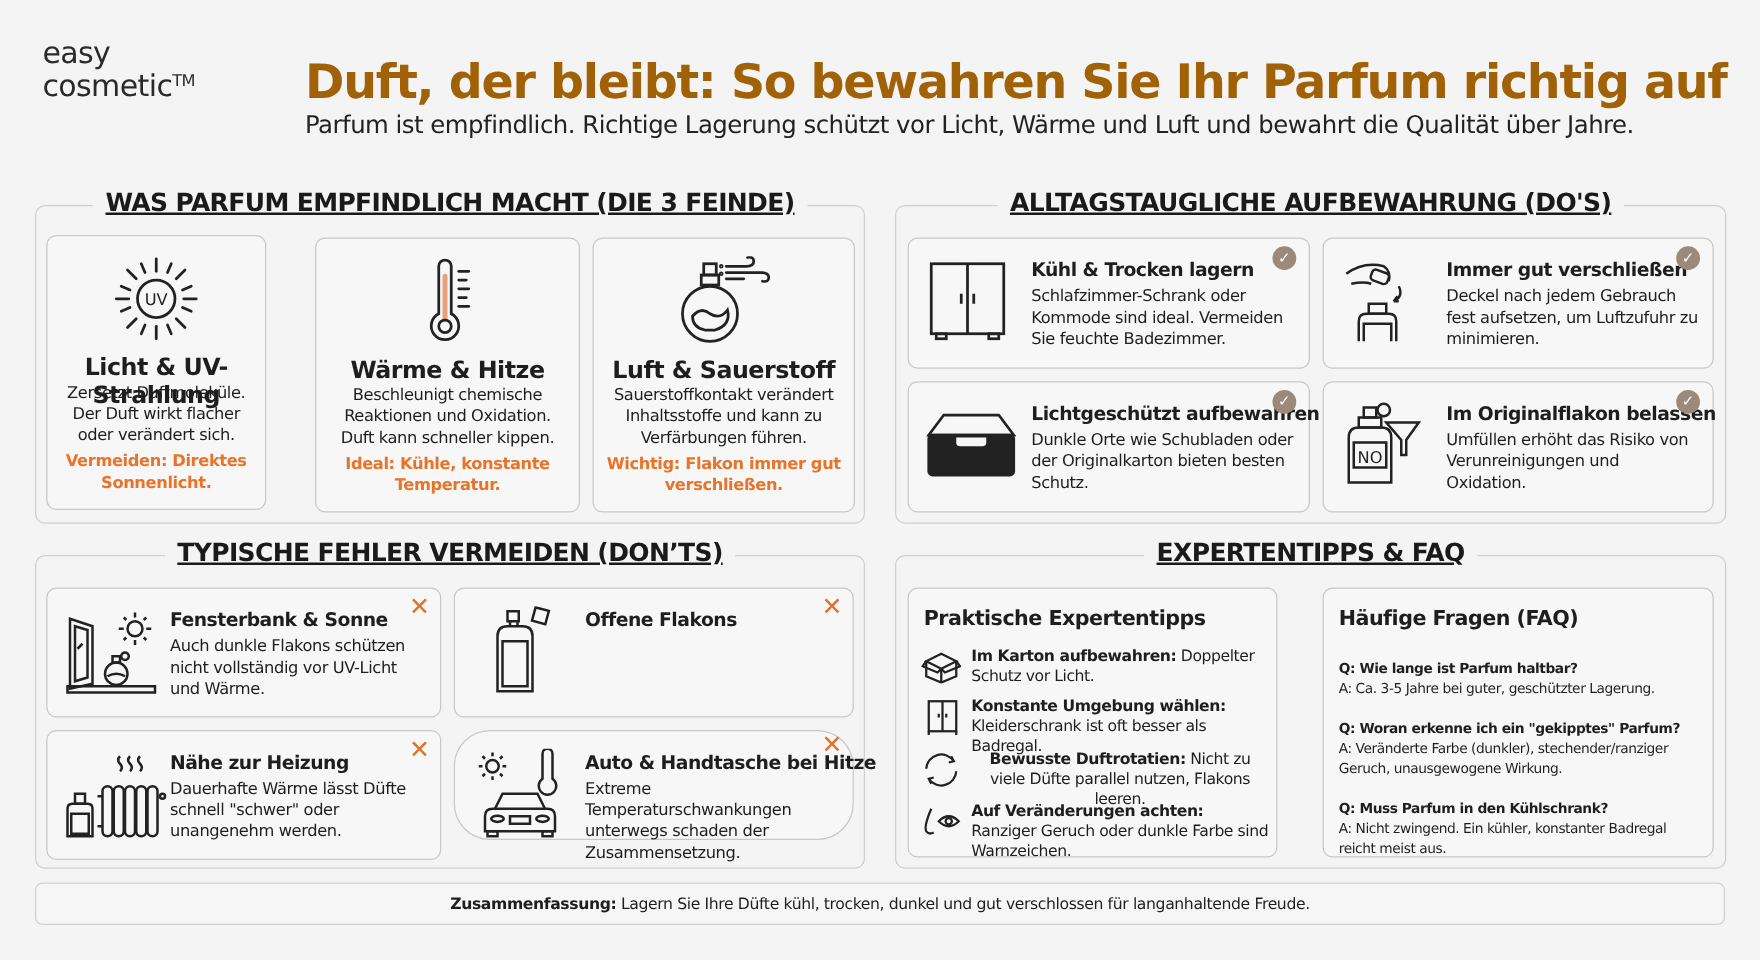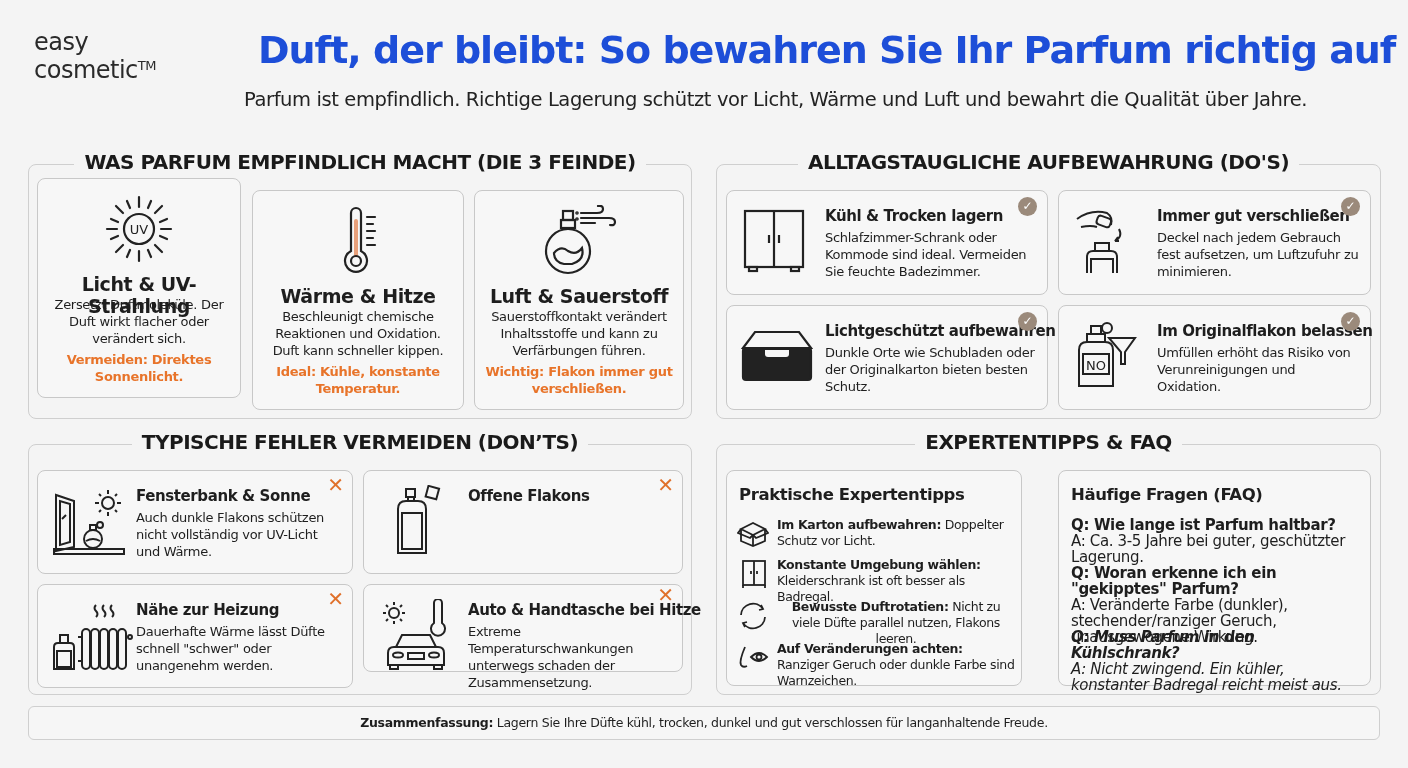--- a/index.html
+++ b/index.html
@@ -10,41 +10,41 @@
       color: #1e1e1e;
       position: relative;
     }
     .logo {
       position: absolute; left: 34px; top: 30px;
       font-size: 24px; line-height: 24px; font-weight: 500; color: #2a2a2a;
       letter-spacing: -0.5px;
     }
     .logo sup { font-size: 13px; vertical-align: 8px; }
     .title {
-      position: absolute; left: 244px; top: 28px;
-      font-size: 38px; font-weight: bold; letter-spacing: -1px; color: #1d4ed8;
+      position: absolute; left: 244px; top: 43px;
+      font-size: 38px; font-weight: bold; letter-spacing: -1px; color: #a16207;
       white-space: nowrap;
-      margin-left: 14px;
     }
     .subtitle {
       position: absolute; left: 244px; top: 88px;
       font-size: 19.5px; color: #222; white-space: nowrap; letter-spacing: -0.4px;
     }
     .section {
       position: absolute;
       border: 1.5px solid #cfcfcf; border-radius: 8px;
     }
     .section-title {
       position: absolute; top: -15px; left: 0; right: 0;
       text-align: center;
     }
     .section-title span {
       background: #f4f4f4; padding: 0 10px;
       font-size: 20px; font-weight: bold; letter-spacing: -0.5px; color: #1a1a1a;
       white-space: nowrap;
+      text-decoration: underline;
     }
     .card {
       position: absolute; background: #f7f7f7;
       border: 1.5px solid #c8c8c8; border-radius: 8px;
     }
     
     .enemy { text-align: center; }
     .enemy .icon { position: absolute; left: 50%; top: 14px; transform: translateX(-50%); }
     .enemy .h { position: absolute; left: 0; right: 0; top: 94px; font-size: 19px; font-weight: bold; letter-spacing: -0.4px; }
     .enemy .d { position: absolute; left: 8px; right: 8px; top: 117px; font-size: 13px; line-height: 17px; letter-spacing: -0.3px; }
@@ -58,42 +58,42 @@
       background: #9b8a7b; color: #fff; font-size: 12px; line-height: 19px; text-align: center; font-weight: bold;
     }
     .xmark {
       position: absolute; right: 8px; top: 2px; color: #e0702a; font-size: 20px; font-weight: bold;
     }
     .tips .h2, .faq .h2 { position: absolute; left: 12px; top: 14px; font-size: 16.5px; font-weight: bold; letter-spacing: -0.4px; }
     .tip { position: absolute; left: 10px; right: 6px; font-size: 12.5px; line-height: 16px; letter-spacing: -0.35px; }
     .tip .ic { position: absolute; left: 0; top: 2px; }
     .tip .t { margin-left: 40px; }
     .tip b, .faq b { font-weight: bold; }
-    .qa { position: absolute; left: 12px; right: 6px; font-size: 15px; line-height: 16px; letter-spacing: -0.35px; }
+    .qa { position: absolute; left: 12px; right: 6px; font-size: 11px; line-height: 16px; letter-spacing: -0.35px; margin-top: 10px; }
     .summary {
       position: absolute; left: 28px; top: 706px; width: 1352px; height: 34px;
       border: 1.5px solid #cfcfcf; border-radius: 6px; background: #f6f6f6;
       text-align: center; font-size: 12.5px; line-height: 31px; letter-spacing: -0.3px;
     }
     svg { display: block; }
   </style>
 </head>
 <body>
 
 <div class="logo">
   <div>easy</div>
   <div><span>cosmetic</span><sup>TM</sup></div>
 </div>
 <div class="title">Duft, der bleibt: So bewahren Sie Ihr Parfum richtig auf</div>
 <div class="subtitle">Parfum ist empfindlich. Richtige Lagerung schützt vor Licht, Wärme und Luft und bewahrt die Qualität über Jahre.</div>
 
 <div class="section" style="left:28px;top:164px;width:664px;height:255px;">
   <div class="section-title"><span>WAS PARFUM EMPFINDLICH MACHT (DIE 3 FEINDE)</span></div>
 
-  <div class="card enemy" style="left:8px;top:13px;width:204px;height:220px;">
+  <div class="card enemy" style="left:8px;top:23px;width:176px;height:220px;">
     <div class="icon">
       <svg width="72" height="72" viewBox="0 0 72 72" fill="none" stroke="#222" stroke-width="2.2" stroke-linecap="round">
         <circle cx="36" cy="36" r="15"></circle>
         <text x="36" y="41" font-size="13" text-anchor="middle" fill="#222" stroke="none" font-family="DejaVu Sans, sans-serif">UV</text>
         <line x1="36" y1="4" x2="36" y2="14"></line>
           <line x1="36" y1="58" x2="36" y2="68"></line>
         <line x1="4" y1="36" x2="14" y2="36"></line>
           <line x1="58" y1="36" x2="68" y2="36"></line>
         <line x1="13" y1="13" x2="20" y2="20"></line>
           <line x1="52" y1="52" x2="59" y2="59"></line>
@@ -278,21 +278,21 @@
         <line x1="26" y1="38" x2="30" y2="38"></line>
           <line x1="26" y1="62" x2="30" y2="62"></line>
         <circle cx="78" cy="38" r="2"></circle>
       </svg>
     </div>
     <div class="h">Nähe zur Heizung</div>
     <div class="d">Dauerhafte Wärme lässt Düfte schnell "schwer" oder unangenehm werden.</div>
     <div class="xmark">✕</div>
   </div>
 
-  <div class="card row" style="left:334px;top:139px;width:320px;height:88px;">
+  <div class="card row" style="left:334px;top:139px;width:320px;height:88px;border-radius:29px;">
     <div class="icon" style="left:18px;">
       <svg width="72" height="72" viewBox="0 0 72 72" fill="none" stroke="#222" stroke-width="2">
         <circle cx="12" cy="14" r="5"></circle>
         <line x1="12" y1="3" x2="12" y2="6"></line>
           <line x1="12" y1="22" x2="12" y2="25"></line>
         <line x1="1" y1="14" x2="4" y2="14"></line>
           <line x1="20" y1="14" x2="23" y2="14"></line>
         <line x1="4" y1="6" x2="6" y2="8"></line>
           <line x1="18" y1="20" x2="20" y2="22"></line>
         <line x1="20" y1="6" x2="18" y2="8"></line>
@@ -367,21 +367,21 @@
   <div class="card faq" style="left:341px;top:25px;width:313px;height:216px;">
     <div class="h2">Häufige Fragen (FAQ)</div>
     <div class="qa" style="top:46px;">
       <b style="display:block;">Q: Wie lange ist Parfum haltbar?</b>
       <span>A: Ca. 3-5 Jahre bei guter, geschützter Lagerung.</span>
     </div>
     <div class="qa" style="top:94px;">
       <b style="display:block;">Q: Woran erkenne ich ein "gekipptes" Parfum?</b>
       <span>A: Veränderte Farbe (dunkler), stechender/ranziger Geruch, unausgewogene Wirkung.</span>
     </div>
-    <div class="qa" style="top:158px;font-style:italic;">
+    <div class="qa" style="top:158px;">
       <b style="display:block;">Q: Muss Parfum in den Kühlschrank?</b>
       <span>A: Nicht zwingend. Ein kühler, konstanter Badregal reicht meist aus.</span>
     </div>
   </div>
 </div>
 
 <div class="summary">
   <b>Zusammenfassung:</b><span> Lagern Sie Ihre Düfte kühl, trocken, dunkel und gut verschlossen für langanhaltende Freude.</span>
 </div>
 

